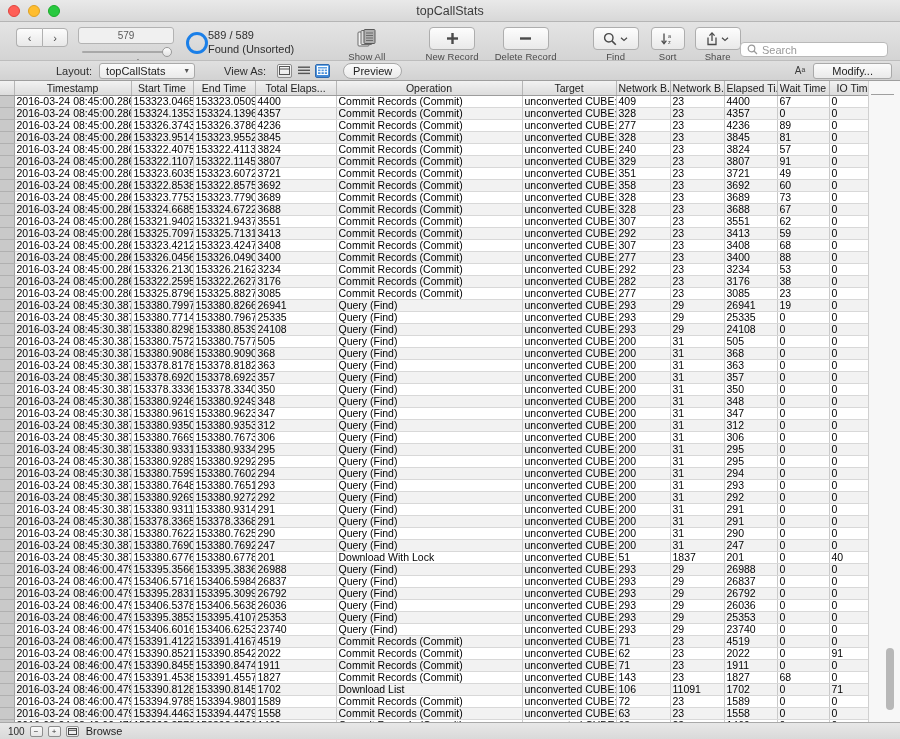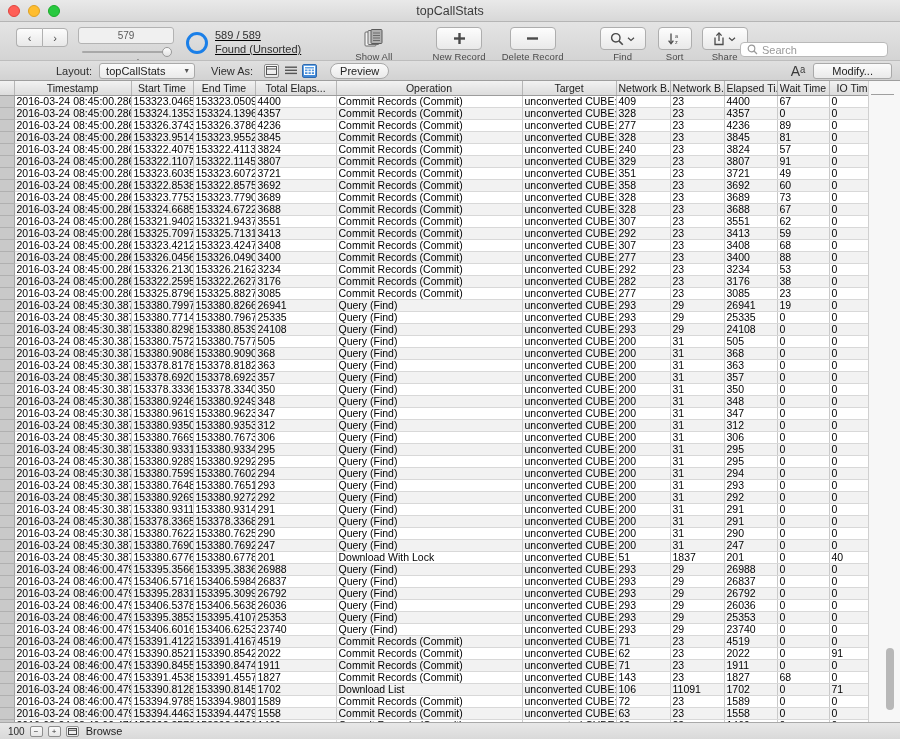--- a/index.html
+++ b/index.html
@@ -67,21 +67,21 @@
     background: linear-gradient(to bottom,#fdfdfd,#e2e2e2); border: 1px solid #9a9a9a;
   }
   .reclabel { font-size: 9.5px; color: #4a4a4a; text-align: center; margin-top: -1px; }
 
   
   .foundwrap { display: flex; align-items: center; margin-left: 12px; margin-top: 5px; }
   .piecircle {
     width: 22px; height: 22px; border-radius: 50%;
     border: 3px solid #1a7fe8; background: transparent;
   }
-  .foundtext { margin-left: 7px; line-height: 1.25; text-decoration: underline; }
+  .foundtext { line-height: 1.25; }
   .foundtext .l1 { font-size: 11px; color: #2f2f2f; }
   .foundtext .l2 { font-size: 11px; color: #2f2f2f; }
 
   
   .iconbtn-grp { margin-top: 3px; display:flex; flex-direction: column; align-items:center; }
   .iconbtn {
     min-width: 34px; height: 23px; padding: 0 7px;
     background: linear-gradient(to bottom, #fdfdfd, #e9e9e9);
     border: 1px solid #aeaeae; border-radius: 4px;
     display: flex; align-items: center; justify-content: center; gap: 3px;
@@ -118,21 +118,21 @@
   .va-btn { width: 15px; height: 14px; border: 1px solid #8d8d8d; border-radius: 2px;
             background: linear-gradient(to bottom,#fafafa,#e6e6e6); display:flex; align-items:center; justify-content:center;}
   .va-btn.active { background: linear-gradient(to bottom,#6aa9e8,#3f86d4); border-color:#2f6ab0; }
   .va-btn.plain { border: none; background: none; }
   .previewbtn {
     height: 16px; padding: 0 9px; border: 1px solid #a9a9a9; border-radius: 8px;
     background: linear-gradient(to bottom,#fbfbfb,#eaeaea);
     font-size: 11px; color: #222; display: flex; align-items: center; margin-left: 6px;
   }
   .lb-right { position: absolute; right: 8px; display: flex; align-items: center; gap: 8px; }
-  .aa-icon { font-size: 14px; color: #3a3a3a; }
+  .aa-icon { font-size: 10px; color: #3a3a3a; }
   .modifybtn {
     height: 16px; padding: 0 18px; border: 1px solid #a9a9a9; border-radius: 3px;
     background: linear-gradient(to bottom,#fbfbfb,#eaeaea);
     font-size: 11px; color: #222; display: flex; align-items: center;
   }
 
   
   .tablearea { flex: 1 1 auto; position: relative; overflow: hidden; background: #fff; display: flex; }
   .grid { flex: 1 1 auto; position: relative; overflow: hidden; }
 
@@ -332,21 +332,21 @@
       <span class="ph">Search</span>
     </div>
   </div>
 
   <div class="layoutbar">
     <span class="lb-label">Layout:</span>
     <div class="lb-select">
       <span>topCallStats</span>
       <span class="chev">▼</span>
     </div>
-    <span class="lb-label" style="margin-left:9px;">View As:</span>
+    <span class="lb-label" style="margin-left:22px;">View As:</span>
     <div class="viewas">
       <div class="va-btn">
         <svg width="11" height="9" viewBox="0 0 11 9">
             <rect x="0.5" y="0.5" width="10" height="8" fill="none" stroke="#555"></rect>
             <line x1="0.5" y1="3" x2="10.5" y2="3" stroke="#555"></line>
           </svg>
       </div>
       <div class="va-btn plain">
         <svg width="12" height="9" viewBox="0 0 12 9">
           <rect x="0" y="0.5" width="12" height="1.4" fill="#555"></rect>

